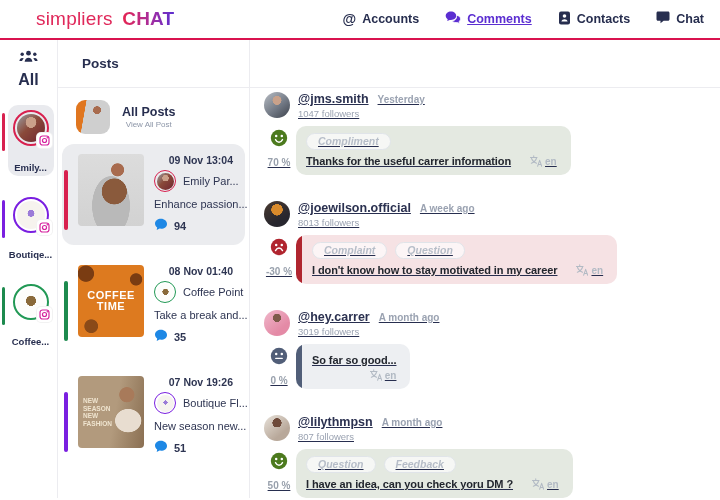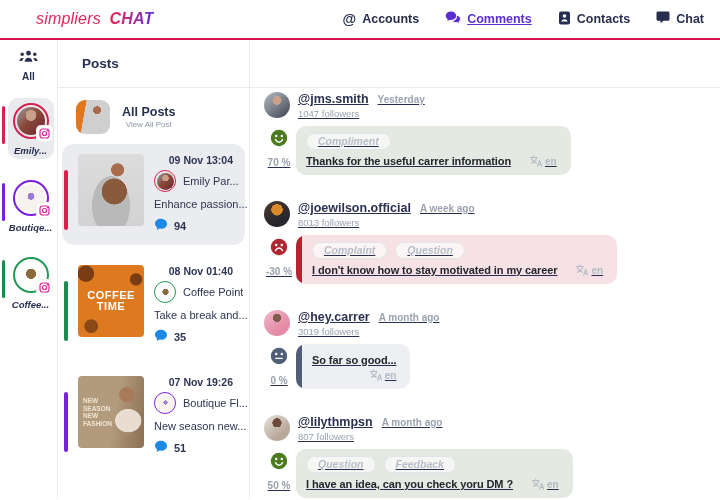--- a/index.html
+++ b/index.html
@@ -2,54 +2,54 @@
 <html><head>
 <meta charset="utf-8">
 <style>
   * { box-sizing: border-box; margin: 0; padding: 0; }
   html,body { width:720px; height:500px; overflow:hidden; background:#fff;
     font-family:"Liberation Sans", sans-serif; color:#272e4f; }
 
   
   .topbar { height:40px; display:flex; align-items:center; justify-content:space-between;
     padding:0 16px 0 36px; border-bottom:2px solid #d9134f; }
-  .logo { font-size:16px; letter-spacing:.2px; white-space:nowrap;font-style:italic; }
+  .logo { font-size:19px; letter-spacing:.2px; white-space:nowrap; }
   .logo-primary { color:#e0285a; font-weight:500; }
   .logo-secondary { font-weight:800; margin-left:4px;
     background:linear-gradient(90deg,#e8244f 0%,#a62d9e 55%,#5b2ed1 100%);
     -webkit-background-clip:text; background-clip:text; color:transparent; }
   .nav { display:flex; align-items:center; gap:26px; }
   .nav-item { display:flex; align-items:center; gap:6px; font-size:12.5px; font-weight:700;
     color:#272e4f; cursor:pointer; }
   .nav-item .at-glyph { font-size:14px; font-weight:700; }
   .nav-item.active { color:#5b2ed1; }
   .nav-item.active .nav-label { text-decoration:underline; }
 
   .app { display:flex; height:458px; }
 
   
   .sidebar { width:58px; flex-shrink:0; border-right:1px solid #ececf0;
     display:flex; flex-direction:column; align-items:center; padding-top:10px; }
   .all-block { text-align:center; margin-bottom:16px; cursor:pointer; }
-  .all-label { font-size:10px; font-weight:700; margin-top:2px; }
+  .all-label { font-size:16px; font-weight:700; margin-top:2px; }
   .acct { position:relative; width:46px; margin:0 4px 16px 8px; padding:5px 0 3px;
     border-radius:10px; display:flex; flex-direction:column; align-items:center; cursor:pointer; }
   .acct.selected { background:#e9eaee; }
   .acct-bar { position:absolute; left:-6px; top:8px; width:3px; height:38px; border-radius:2px; }
   .ring { position:relative; width:36px; height:36px; border-radius:50%;
     border:2px solid #ccc; padding:2px; }
   .ring-red { border-color:#d8214f; } .bar-red { background:#d8214f; }
   .ring-green { border-color:#229955; } .bar-green { background:#1d8a4e; }
   .ring-purple { border-color:#7a1fe0; } .bar-purple { background:#7a1fe0; }
   .ava { width:100%; height:100%; border-radius:50%; }
   .ig-badge { position:absolute; right:-5px; bottom:-4px; width:15px; height:15px;
     border-radius:4px; background:#fff; box-shadow:0 0 0 1px #f2f2f2;
     display:flex; align-items:center; justify-content:center; }
-  .acct-label { font-size:9.5px; font-weight:600; margin-top:6px; max-width:50px;
-    white-space:nowrap; overflow:hidden;font-style:italic; }
+  .acct-label { font-size:9.5px; font-weight:600; margin-top:16px; max-width:50px;
+    white-space:nowrap; overflow:hidden; }
 
   
   .ava-emily { background:radial-gradient(circle at 50% 30%, #caa08a 0 22%, transparent 23%),
     linear-gradient(135deg,#9aa0a6 0%,#8a4a3a 45%,#6e2430 100%); }
   .ava-coffee { background:radial-gradient(circle at 50% 46%, #8a6a3a 0 24%, #fdfdfb 25%); }
   .ava-boutique { background:radial-gradient(circle at 50% 44%, #9b7bd8 0 16%, #f6f3ee 17%); }
   .ava-jms { background:radial-gradient(circle at 50% 32%, #c9a18a 0 20%, transparent 21%),
     linear-gradient(140deg,#b8bdc4 0%,#6d7480 60%,#3c414b 100%); }
   .ava-joe { background:radial-gradient(circle at 50% 34%, #d98a2b 0 26%, transparent 27%),
     linear-gradient(150deg,#4a3a30 0%,#27262e 70%); }

